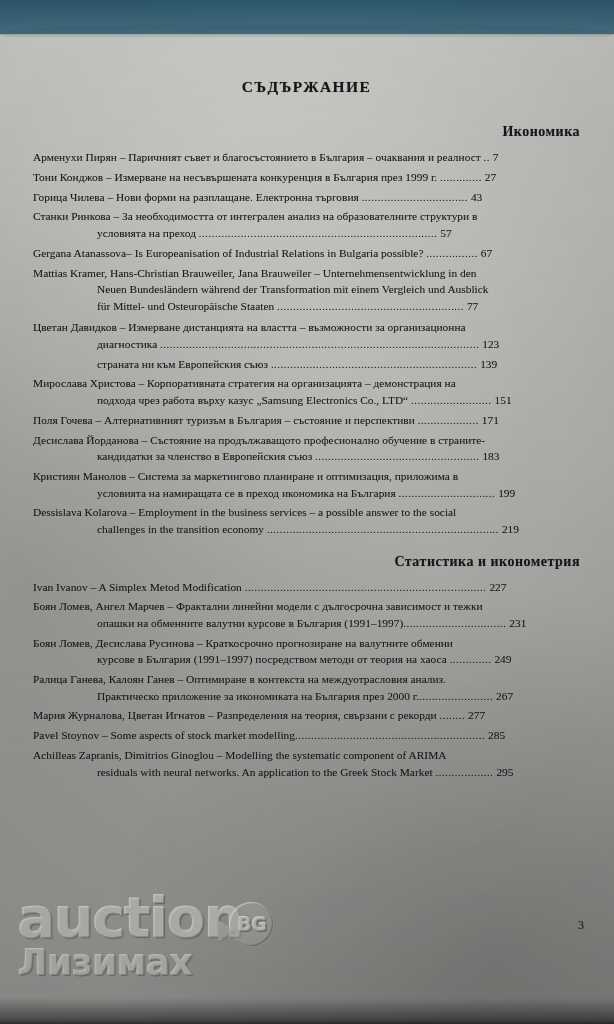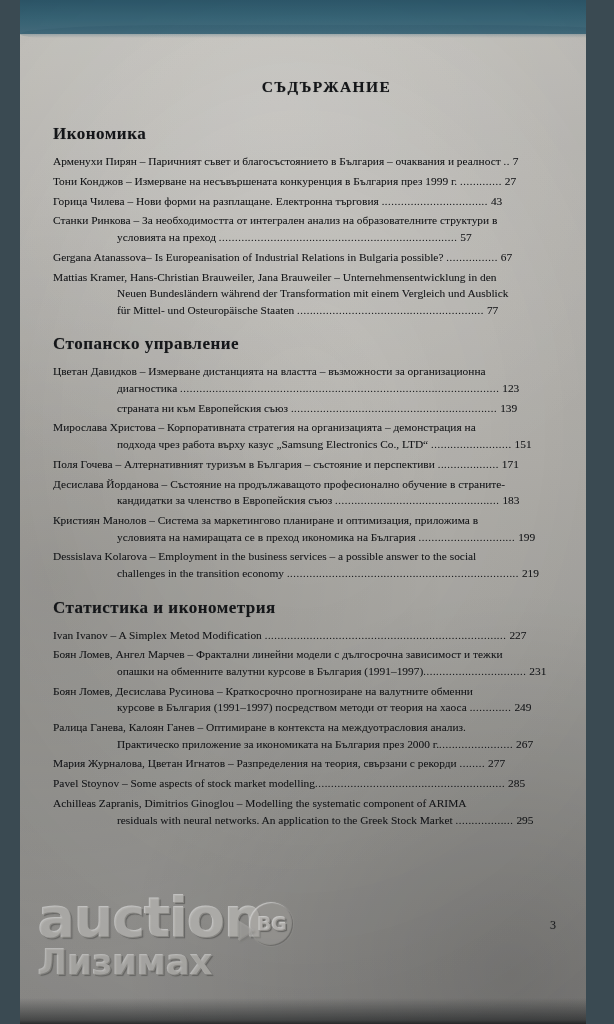--- a/index.html
+++ b/index.html
@@ -2,26 +2,25 @@
 <html><head>
 <meta charset="utf-8">
 <style>
   html, body {
     margin: 0;
     padding: 0;
     background: #3a4a52;
   }
   #page {
     position: relative;
-    width: 566px;
+    width: 614px;
     height: 1024px;
     overflow: hidden;
     background: #9a9a99;
     font-family: "Liberation Serif", "DejaVu Serif", serif;
-    margin-left: 20px;
   }
 
   
   #paper {
     position: absolute;
     left: 0; top: 27px;
     width: 614px; height: 997px;
     background:
       radial-gradient(120% 70% at 42% 8%, rgba(255,255,255,0.20), rgba(255,255,255,0) 60%),
       radial-gradient(90% 55% at 80% 95%, rgba(0,0,0,0.16), rgba(0,0,0,0) 70%),
@@ -62,22 +61,22 @@
     font-weight: bold;
     letter-spacing: 1.4px;
     margin: 0 0 28px 0;
     text-shadow: 0 0 1px rgba(0,0,0,0.35);
   }
 
   .section {
     margin-bottom: 4px;
   }
   .section-title {
-    text-align: left;
-    font-size: 17px;
+    text-align: right;
+    font-size: 14px;
     font-weight: bold;
     letter-spacing: 0.5px;
     margin: 15px 0 9px 0;
     text-shadow: 0 0 1px rgba(0,0,0,0.3);
   }
   .section:first-of-type .section-title { margin-top: 0; }
 
   .entry {
     font-size: 11.4px;
     line-height: 16.6px;
@@ -218,21 +217,20 @@
           <div class="entry">
             <span class="entry-body"><span class="author">Gergana Atanassova</span><span>– Is Europeanisation of Industrial Relations in Bulgaria possible? </span><span class="leader">................</span><span class="page-num"> 67</span></span>
           </div>
           <div class="entry">
             <span class="entry-body"><span class="author">Mattias Kramer, Hans-Christian Brauweiler, Jana Brauweiler</span><span> – Unternehmensentwicklung in den</span></span>
             <span class="entry-body cont"><span>Neuen Bundesländern während der Transformation mit einem Vergleich und Ausblick</span></span>
             <span class="entry-body cont"><span>für Mittel- und Osteuropäische Staaten </span><span class="leader">..........................................................</span><span class="page-num"> 77</span></span>
           </div>
         </div>
         <div class="section">
-          <div class="section-title">Стопанско управление</div>
           <div class="entry">
             <span class="entry-body"><span class="author">Цветан Давидков</span><span> – Измерване дистанцията на властта – възможности за организационна</span></span>
             <span class="entry-body cont"><span>диагностика </span><span class="leader">...................................................................................................</span><span class="page-num"> 123</span></span>
           </div>
           <div class="entry">
             <span class="entry-body cont"><span>страната ни към Европейския съюз </span><span class="leader">................................................................</span><span class="page-num"> 139</span></span>
           </div>
           <div class="entry">
             <span class="entry-body"><span class="author">Мирослава  Христова</span><span> – Корпоративната стратегия на организацията – демонстрация на</span></span>
             <span class="entry-body cont"><span>подхода чрез работа върху казус „Samsung Electronics Co., LTD“ </span><span class="leader">.........................</span><span class="page-num"> 151</span></span>

